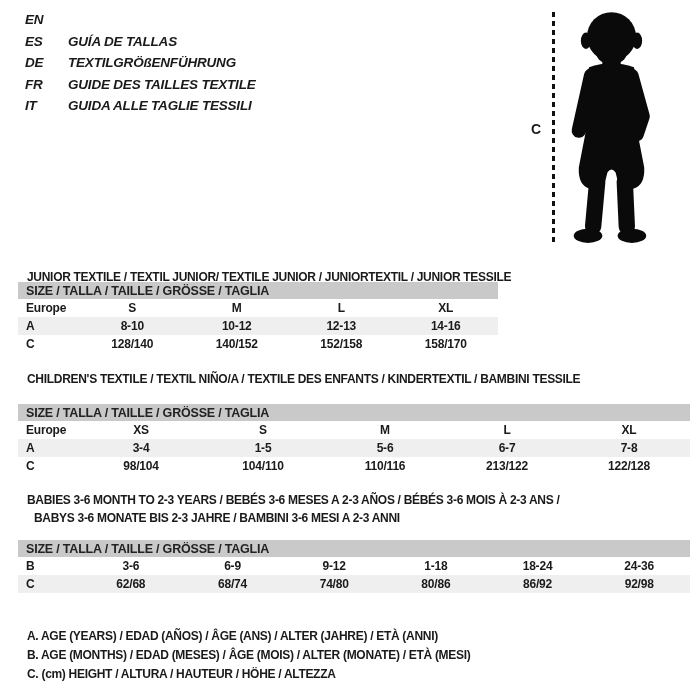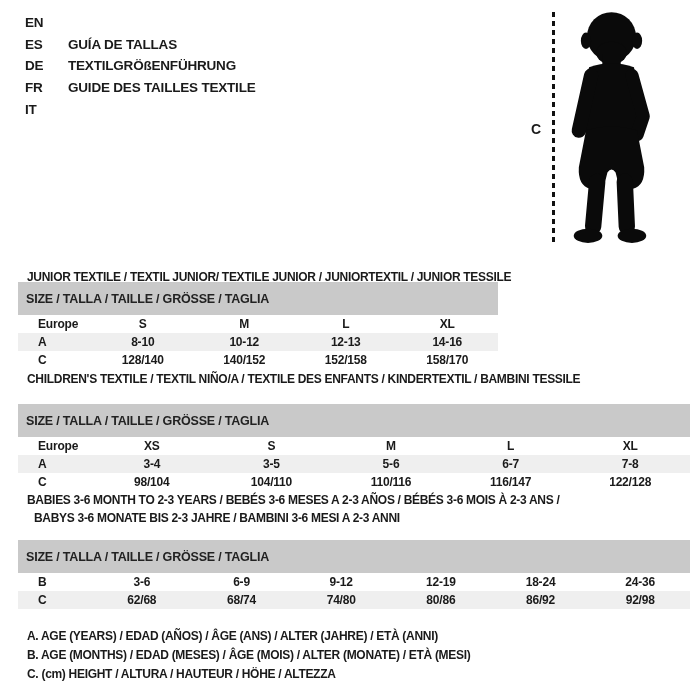--- a/index.html
+++ b/index.html
@@ -8,48 +8,48 @@
     background:#ffffff;
     font-family:"Liberation Sans", sans-serif;
     color:#1a1a1a;
     position:relative;
     overflow:hidden;
   }
   .abs{position:absolute;}
 
   
   .lang-list{left:25px;top:12px;}
-  .lang-row{display:flex;height:21.6px;align-items:center;}
+  .lang-row{display:flex;height:21.6px;align-items:flex-start;font-style:italic;}
   .lang-code{width:43px;font-size:13.5px;font-weight:bold;letter-spacing:-0.2px;}
   .lang-label{font-size:13.5px;font-weight:bold;letter-spacing:-0.2px;white-space:nowrap;}
 
   
   .measure-c{left:531px;top:121px;font-size:14px;font-weight:bold;}
   .dash-line{
     left:552px;top:12px;width:3px;height:232px;
     background:repeating-linear-gradient(to bottom,#111 0 5px,transparent 5px 9px);
   }
   .silhouette{left:556px;top:6px;}
 
   
   .sec-title{
     left:27px;font-size:12px;font-weight:bold;letter-spacing:-0.3px;
     white-space:nowrap;
   }
 
   
   .tbl{left:18px;}
   .tbl .hdr{
-    height:33px;display:flex;align-items:center;
+    height:17px;display:flex;align-items:center;
     background:#c9c9c9;
     font-size:12.5px;font-weight:bold;letter-spacing:-0.2px;
     padding-left:8px;color:#222;
   }
   .trow{display:flex;height:18px;align-items:center;font-size:12px;font-weight:bold;}
-  .trow .lbl{width:62px;padding-left:8px;box-sizing:border-box;letter-spacing:-0.2px;margin-left:12px;}
+  .trow .lbl{width:62px;padding-left:8px;box-sizing:border-box;letter-spacing:-0.2px;}
   .trow .c{flex:1;text-align:center;letter-spacing:-0.2px;}
   .shade{background:#efefef;}
 
   
   .note-line{left:27px;font-size:12px;font-weight:bold;letter-spacing:-0.3px;white-space:nowrap;}
 </style>
 </head>
 <body>
 
 <div class="abs lang-list">
@@ -63,20 +63,21 @@
   <div class="lang-row">
     <span class="lang-code">DE</span>
     <span class="lang-label">TEXTILGRÖßENFÜHRUNG</span>
   </div>
   <div class="lang-row">
     <span class="lang-code">FR</span>
     <span class="lang-label">GUIDE DES TAILLES TEXTILE</span>
   </div>
   <div class="lang-row">
     <span class="lang-code">IT</span>
+    <span class="lang-label">GUIDA ALLE TAGLIE TESSILI</span>
   </div>
 </div>
 
 <span class="abs measure-c">C</span>
 <div class="abs dash-line"></div>
 <svg class="abs silhouette" width="110" height="240" viewBox="0 0 105 235" xmlns="http://www.w3.org/2000/svg">
   <g fill="#0a0a0a" stroke="none">
     <circle cx="53" cy="30" r="24"></circle>
     <ellipse cx="28" cy="34" rx="5" ry="8"></ellipse>
     <ellipse cx="78" cy="34" rx="5" ry="8"></ellipse>
@@ -126,45 +127,45 @@
     <span class="lbl">Europe</span>
     <span class="c">XS</span>
     <span class="c">S</span>
     <span class="c">M</span>
     <span class="c">L</span>
     <span class="c">XL</span>
   </div>
   <div class="trow shade">
     <span class="lbl">A</span>
     <span class="c">3-4</span>
-    <span class="c">3-5</span>
+    <span class="c">1-5</span>
     <span class="c">5-6</span>
     <span class="c">6-7</span>
     <span class="c">7-8</span>
   </div>
   <div class="trow">
     <span class="lbl">C</span>
     <span class="c">98/104</span>
     <span class="c">104/110</span>
     <span class="c">110/116</span>
-    <span class="c">116/147</span>
+    <span class="c">213/122</span>
     <span class="c">122/128</span>
   </div>
 </div>
 
 <div class="abs sec-title" style="top:493px;">BABIES 3-6 MONTH TO 2-3 YEARS / BEBÉS 3-6 MESES A 2-3 AÑOS / BÉBÉS 3-6 MOIS À 2-3 ANS /</div>
 <div class="abs sec-title" style="top:511px;margin-left:7px;">BABYS 3-6 MONATE BIS 2-3 JAHRE / BAMBINI 3-6 MESI A 2-3 ANNI</div>
 <div class="abs tbl" style="top:540px;width:672px;">
   <div class="hdr">SIZE / TALLA / TAILLE / GRÖSSE / TAGLIA</div>
   <div class="trow">
     <span class="lbl">B</span>
     <span class="c">3-6</span>
     <span class="c">6-9</span>
     <span class="c">9-12</span>
-    <span class="c">12-19</span>
+    <span class="c">1-18</span>
     <span class="c">18-24</span>
     <span class="c">24-36</span>
   </div>
   <div class="trow shade">
     <span class="lbl">C</span>
     <span class="c">62/68</span>
     <span class="c">68/74</span>
     <span class="c">74/80</span>
     <span class="c">80/86</span>
     <span class="c">86/92</span>

